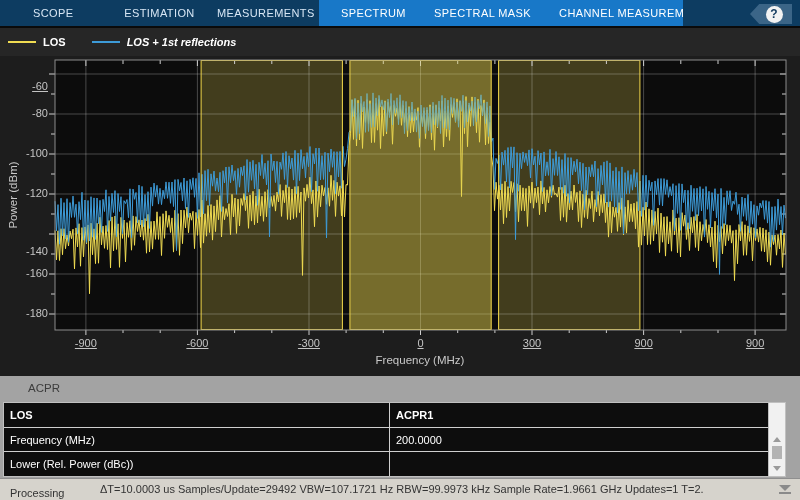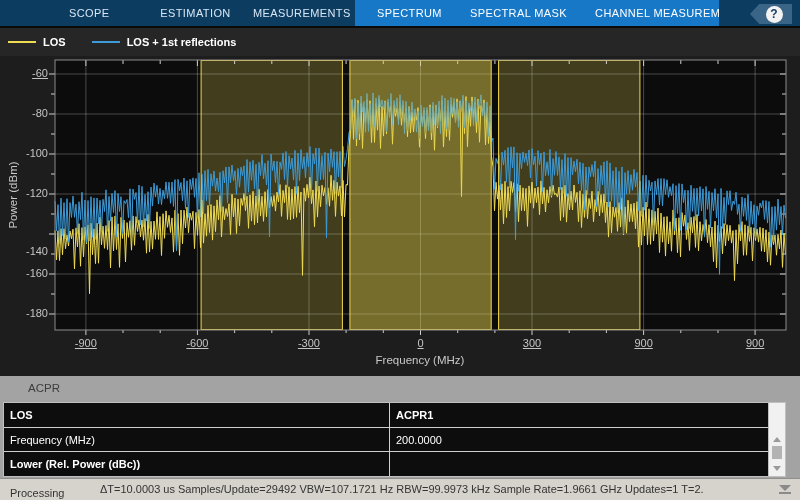--- a/index.html
+++ b/index.html
@@ -1,52 +1,52 @@
 <!DOCTYPE html>
 <html><head>
 <meta charset="utf-8">
 <style>
   html,body{margin:0;padding:0;background:#1e1e1e;}
   body{width:800px;height:500px;overflow:hidden;font-family:"Liberation Sans",sans-serif;-webkit-font-smoothing:antialiased;}
   .app{position:relative;width:800px;height:500px;}
 
   
   .tabbar{position:absolute;left:0;top:0;width:800px;height:28px;background:#0d3c61;border-bottom:2px solid #0a0a0a;box-sizing:border-box;display:flex;}
-  .tabgroup{display:flex;height:26px;padding-left:36px;}
+  .tabgroup{display:flex;height:26px;}
   .tabgroup.dark{width:319px;background:#0d3c61;}
   .tabgroup.light{width:364px;background:#1878c8;padding-left:8px;box-sizing:border-box;}
   .tab{display:flex;align-items:center;justify-content:center;font-size:11px;letter-spacing:.4px;cursor:default;white-space:nowrap;}
   .tabgroup.dark .tab{flex:1 1 0;color:#d8e7f5;}
   .tabgroup.light .tab{flex:0 0 auto;padding:0 14px;color:#ffffff;}
   .tab-rest{flex:1;background:#0d3c61;}
   .help-tag{position:absolute;right:8px;top:4px;width:42px;height:20px;background:#3b6587;clip-path:polygon(0 50%,22% 0,100% 0,100% 100%,22% 100%);display:flex;align-items:center;justify-content:center;cursor:pointer;}
   .help-circle{width:17px;height:17px;border-radius:50%;background:#f2f2f2;color:#123a5e;font-size:12px;font-weight:bold;display:flex;align-items:center;justify-content:center;margin-left:6px;}
 
   
   .legendbar{position:absolute;left:0;top:28px;width:800px;height:28px;background:#262626;display:flex;align-items:center;}
   .legend-item{display:flex;align-items:center;margin-left:8px;cursor:pointer;}
-  .legend-item + .legend-item{margin-left:26px;}
+  .legend-item + .legend-item{margin-left:26px;font-style:italic;}
   .legend-item .swatch{display:inline-block;width:28px;height:2px;margin-right:7px;}
   .legend-item .lbl{color:#ffffff;font-size:11px;font-weight:bold;white-space:nowrap;}
 
   
   .plot-panel{position:absolute;left:0;top:56px;width:800px;height:320px;background:#1d1d1d;}
   .plot-panel svg{position:absolute;left:0;top:0;}
   .ytlabels .tk{position:absolute;left:0;width:48px;text-align:right;font-size:11px;color:#c4c4c4;}
   .xtlabels .tk{position:absolute;top:281px;width:60px;margin-left:-30px;text-align:center;font-size:11px;color:#c4c4c4;text-decoration:underline;}
   .xlabel{position:absolute;top:298px;left:420px;transform:translateX(-50%);font-size:11.5px;color:#c9c9c9;}
   .ylabel{position:absolute;top:139px;left:13px;transform:translate(-50%,-50%) rotate(-90deg);font-size:11.5px;color:#c9c9c9;white-space:nowrap;}
 
   
   .measure-panel{position:absolute;left:0;top:376px;width:800px;height:102px;background:#a3a3a3;}
   .acpr-title{position:absolute;left:28px;top:6px;font-size:11.5px;color:#3c3c3c;}
   .acpr-table{position:absolute;left:3px;top:26px;width:783px;height:75px;border:1px solid #c0c0c0;box-sizing:border-box;background:#0d0d0d;display:flex;}
   .tbl-main{flex:1;display:flex;flex-direction:column;}
   .tbl-row{display:flex;border-bottom:1px solid #cfcfcf;box-sizing:border-box;}
-  .tbl-row:last-child{border-bottom:none;font-weight:bold;}
+  .tbl-row:last-child{border-bottom:none;}
   .tbl-row.hdr{height:25px;font-weight:bold;}
   .tbl-row.data{height:24px;}
   .cell{color:#ffffff;font-size:11px;display:flex;align-items:center;padding-left:6px;box-sizing:border-box;background:#0d0d0d;}
   .cell.c1{width:386px;border-right:1px solid #cfcfcf;}
   .cell.c2{flex:1;}
   .tbl-scroll{width:17px;background:#f1f1f1;border-left:1px solid #c0c0c0;box-sizing:border-box;position:relative;}
   .sb-up{position:absolute;left:4px;top:34px;width:0;height:0;border-left:4px solid transparent;border-right:4px solid transparent;border-bottom:5px solid #9a9a9a;}
   .sb-thumb{position:absolute;left:3px;top:43px;width:10px;height:13px;background:#b3b3b3;}
   .sb-down{position:absolute;left:4px;bottom:5px;width:0;height:0;border-left:4px solid transparent;border-right:4px solid transparent;border-top:5px solid #9a9a9a;}
 
@@ -185,21 +185,21 @@
         <rect x="498.6" y="4.5" width="141.3" height="269" fill="none" stroke="#F4D94C" stroke-width="1"></rect>
         <rect x="55" y="4" width="731" height="270" fill="none" stroke="#8c8c8c" stroke-width="1"></rect>
       </svg>
     <div class="ytlabels" id="ytlabels">
         <div class="tk" style="top: 251px;">-180</div>
         <div class="tk" style="top: 211px;">-160</div>
         <div class="tk" style="top: 189px;">-140</div>
         <div class="tk" style="top: 131px;">-120</div>
         <div class="tk" style="top: 91px;">-100</div>
         <div class="tk" style="top: 51px;">-80</div>
-        <div class="tk" style="top: 11px; text-decoration: underline;">-60</div>
+        <div class="tk" style="top: 24px; text-decoration: underline;">-60</div>
       </div>
     <div class="xtlabels" id="xtlabels">
         <div class="tk" style="left: 85.8611px;">-900</div>
         <div class="tk" style="left: 197.407px;">-600</div>
         <div class="tk" style="left: 308.954px;">-300</div>
         <div class="tk" style="left: 420.5px;">0</div>
         <div class="tk" style="left: 532.046px;">300</div>
         <div class="tk" style="left: 643.593px;">900</div>
         <div class="tk" style="left: 755.139px;">900</div>
       </div>

